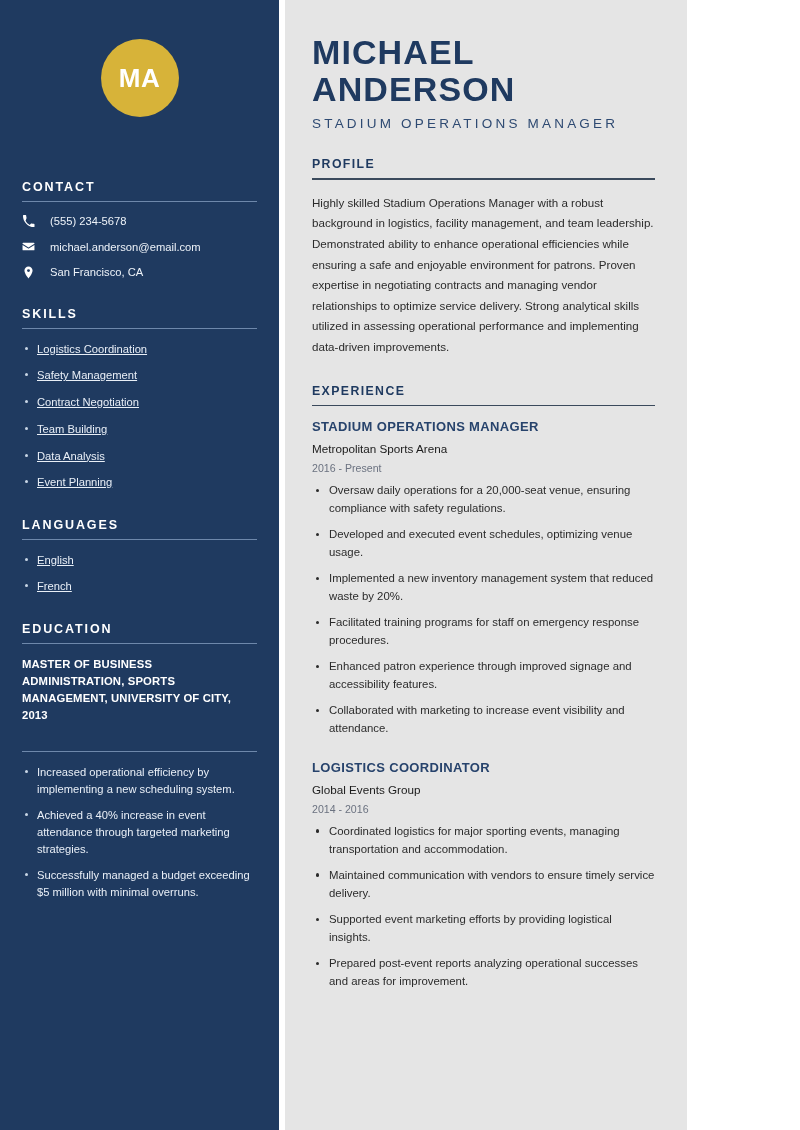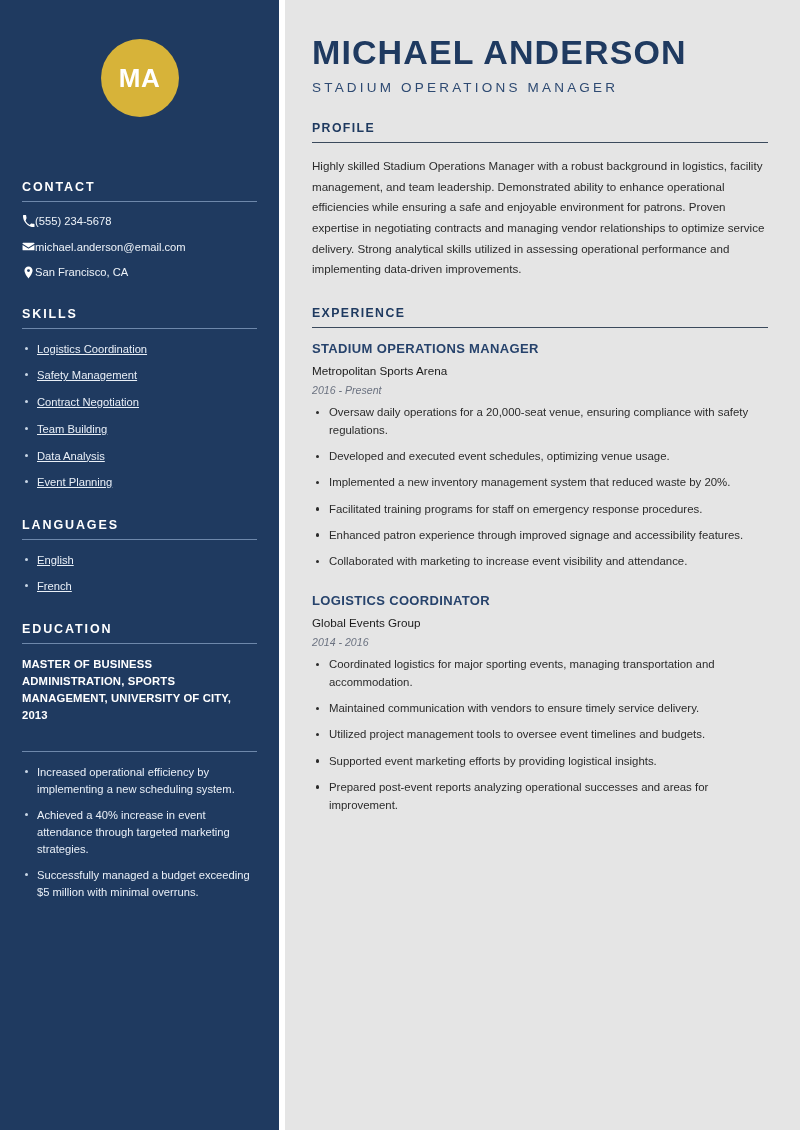--- a/index.html
+++ b/index.html
@@ -10,21 +10,21 @@
   }
 
   body {
     font-family: "Liberation Sans", sans-serif;
     background: #ffffff;
     position: relative;
     overflow: hidden;
   }
 
   .resume {
-    width: 800px;
+    width: 687px;
     height: 1130px;
     display: flex;
     background: #f4f7f8;
     position: relative;
     border-radius: 8px;
   }
 
   
   .sidebar {
     width: 279px;
@@ -77,21 +77,21 @@
   #skills-section { margin-top: 27px; }
   #languages-section { margin-top: 27px; }
   #education-section { margin-top: 27px; }
   #achievements-section { margin-top: 27px; }
 
   .contact-list { list-style: none; }
 
   .contact-item {
     display: flex;
     align-items: center;
-    gap: 0;
+    gap: 15px;
     font-size: 11.2px;
     color: #eef3f9;
     margin-bottom: 11px;
     line-height: 1.3;
   }
 
   .contact-item .ico {
     width: 13px;
     height: 13px;
     flex: 0 0 13px;
@@ -214,21 +214,20 @@
 
   .job-company {
     font-size: 11.7px;
     font-weight: normal;
     color: #1b1b1b;
     margin-top: 8px;
   }
 
   .job-dates {
     font-size: 10.6px;
-    font-style: italic;
     color: #6b7280;
     margin-top: 7px;
   }
 
   .job-bullets {
     list-style: none;
     margin-top: 8px;
   }
 
   .job-bullets li {
@@ -362,21 +361,20 @@
         </ul>
       </article>
 
       <article class="job">
         <div class="job-role">LOGISTICS COORDINATOR</div>
         <div class="job-company">Global Events Group</div>
         <div class="job-dates">2014 - 2016</div>
         <ul class="job-bullets">
           <li>Coordinated logistics for major sporting events, managing transportation and accommodation.</li>
           <li>Maintained communication with vendors to ensure timely service delivery.</li>
-          <li>Utilized project management tools to oversee event timelines and budgets.</li>
           <li>Supported event marketing efforts by providing logistical insights.</li>
           <li>Prepared post-event reports analyzing operational successes and areas for improvement.</li>
         </ul>
       </article>
 
     </section>
 
   </main>
 
 </div>

